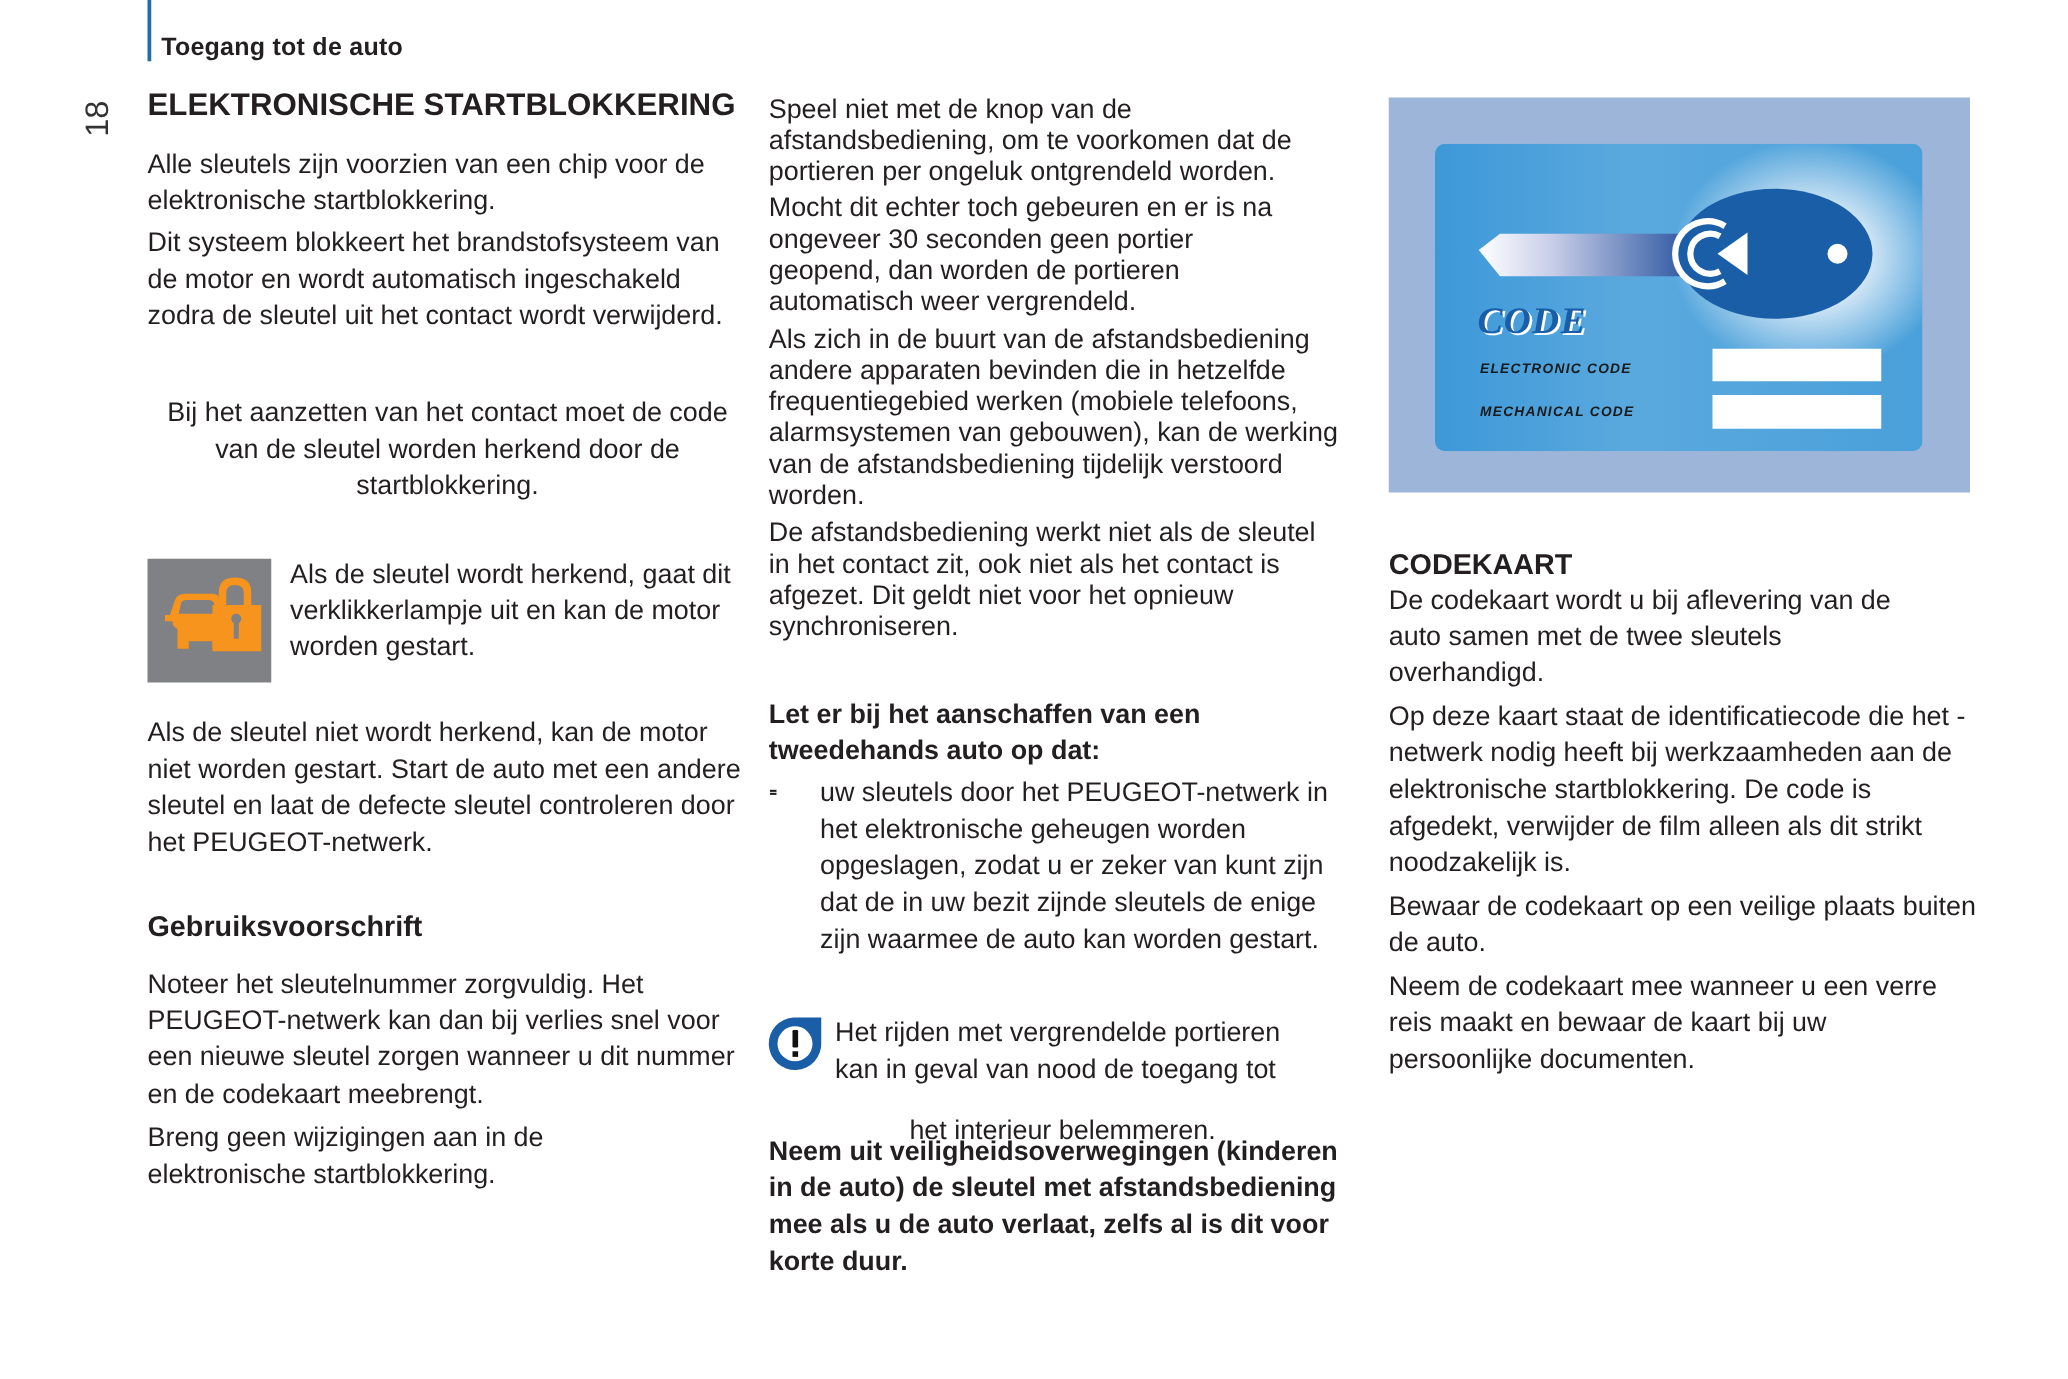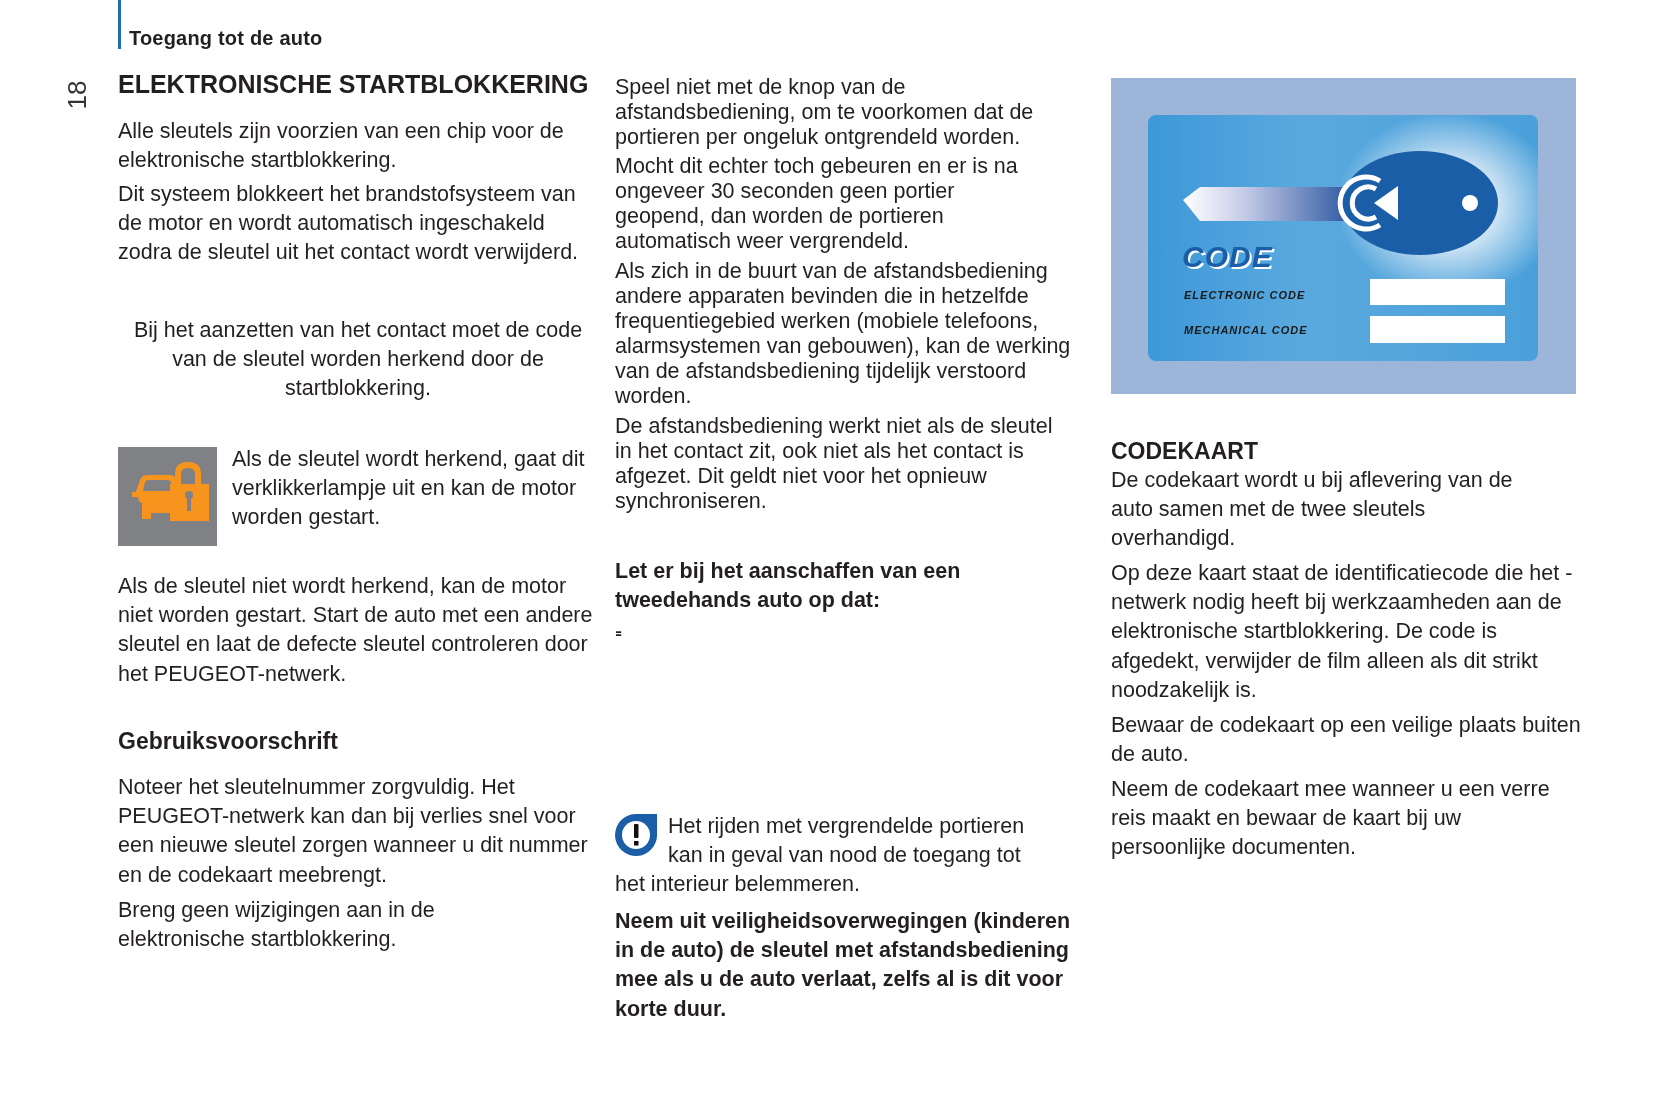--- a/index.html
+++ b/index.html
@@ -22,21 +22,21 @@
   .warn-icon { left:613px; top:812px; width:46px; height:44px; }
   .list { margin:0; padding:0; list-style:none; }
   .list li { position:relative; padding-left:41px; font-size:21.5px; line-height:29.2px; }
   .list li .dash { position:absolute; left:0; top:0; }
   .card-outer { left:1111px; top:78px; width:465px; height:316px; background:#9cb5d9; }
   .card-inner { left:1148px; top:115px; width:390px; height:246px; border-radius:8px;
     background: radial-gradient(ellipse 130px 110px at 300px 90px, #ffffff 0%, #d6e8f6 35%, rgba(62,152,214,0) 85%),
                 linear-gradient(90deg, #3d98d8 0%, #5aa9de 40%, #4aa0da 100%);
   }
   .code-word { left:1182px; top:240px; font-size:30px; font-weight:bold; font-style:italic; color:#1b5ea8; letter-spacing:1px;
-    text-shadow: 2px 2px 0 #ffffff; font-family:Liberation Sans, sans-serif; }
+    text-shadow: 2px 2px 0 #ffffff; font-family:Liberation Serif, serif; }
   .code-label { font-size:11px; font-weight:bold; font-style:italic; color:#1a1a1a; letter-spacing:1px; white-space:nowrap; }
   .code-field { background:#ffffff; }
 </style>
 </head>
 <body>
 
 <div class="abs header-bar"></div>
 <div class="abs header-title">Toegang tot de auto</div>
 <div class="abs page-num">18</div>
 
@@ -67,34 +67,34 @@
 <p class="abs p col1" style="top:896px; width:400px;">Breng geen wijzigingen aan in de elektronische startblokkering.</p>
 
 <p class="abs pm col2" style="top:75px; width:465px;">Speel niet met de knop van de afstandsbediening, om te voorkomen dat de portieren per ongeluk ontgrendeld worden.</p>
 <p class="abs pm col2" style="top:154px; width:430px;">Mocht dit echter toch gebeuren en er is na ongeveer 30 seconden geen portier geopend, dan worden de portieren automatisch weer vergrendeld.</p>
 <p class="abs pm col2" style="top:259px; width:472px;">Als zich in de buurt van de afstandsbediening andere apparaten bevinden die in hetzelfde frequentiegebied werken (mobiele telefoons, alarmsystemen van gebouwen), kan de werking van de afstandsbediening tijdelijk verstoord worden.</p>
 <p class="abs pm col2" style="top:414px; width:440px;">De afstandsbediening werkt niet als de sleutel in het contact zit, ook niet als het contact is afgezet. Dit geldt niet voor het opnieuw synchroniseren.</p>
 
 <p class="abs p col2" style="top:557px; width:400px; font-weight:bold;">Let er bij het aanschaffen van een tweedehands auto op dat:</p>
 <ul class="abs list col2" style="top:617px; width:470px;">
   <li><span class="dash">-</span></li>
-  <li style="margin-top:3px;"><span class="dash">-</span></li>
+  <li style="margin-top:3px;"><span class="dash">-</span><span>uw sleutels door het PEUGEOT-netwerk in het elektronische geheugen worden opgeslagen, zodat u er zeker van kunt zijn dat de in uw bezit zijnde sleutels de enige zijn waarmee de auto kan worden gestart.</span></li>
 </ul>
 
 <div class="abs warn-icon">
   <svg width="46" height="44" viewBox="0 0 46 44">
     <path d="M22 2 L44 2 L44 22 A21 21 0 1 1 22 2 Z" fill="#1b5ea8"></path>
     <circle cx="23" cy="23" r="14" fill="#ffffff"></circle>
     <rect x="21" y="12" width="4.5" height="14" rx="1" fill="#111"></rect>
     <rect x="21" y="29" width="4.5" height="4.5" fill="#111"></rect>
   </svg>
 </div>
 <div class="abs p" style="left:668px; top:812px; white-space:nowrap;">Het rijden met vergrendelde portieren</div>
 <div class="abs p" style="left:668px; top:841px; white-space:nowrap;">kan in geval van nood de toegang tot</div>
-<div class="abs p col2" style="top:870px; white-space:nowrap;">het interieur belemmeren.</div>
+<div class="abs p col2" style="top:890px; white-space:nowrap;text-align:center;">het interieur belemmeren.</div>
 <p class="abs p col2" style="top:907px; width:472px;font-weight:bold;">Neem uit veiligheidsoverwegingen (kinderen in de auto) de sleutel met afstandsbediening mee als u de auto verlaat, zelfs al is dit voor korte duur.</p>
 
 <div class="abs card-outer"></div>
 <div class="abs card-inner"></div>
 <svg class="abs" style="left:1148px; top:115px;" width="390" height="246" viewBox="0 0 390 246">
   <defs>
     <linearGradient id="blade" x1="0" x2="1" y1="0" y2="0">
       <stop offset="0" stop-color="#ffffff"></stop>
       <stop offset="0.35" stop-color="#c7cde8"></stop>
       <stop offset="1" stop-color="#2a55a0"></stop>

